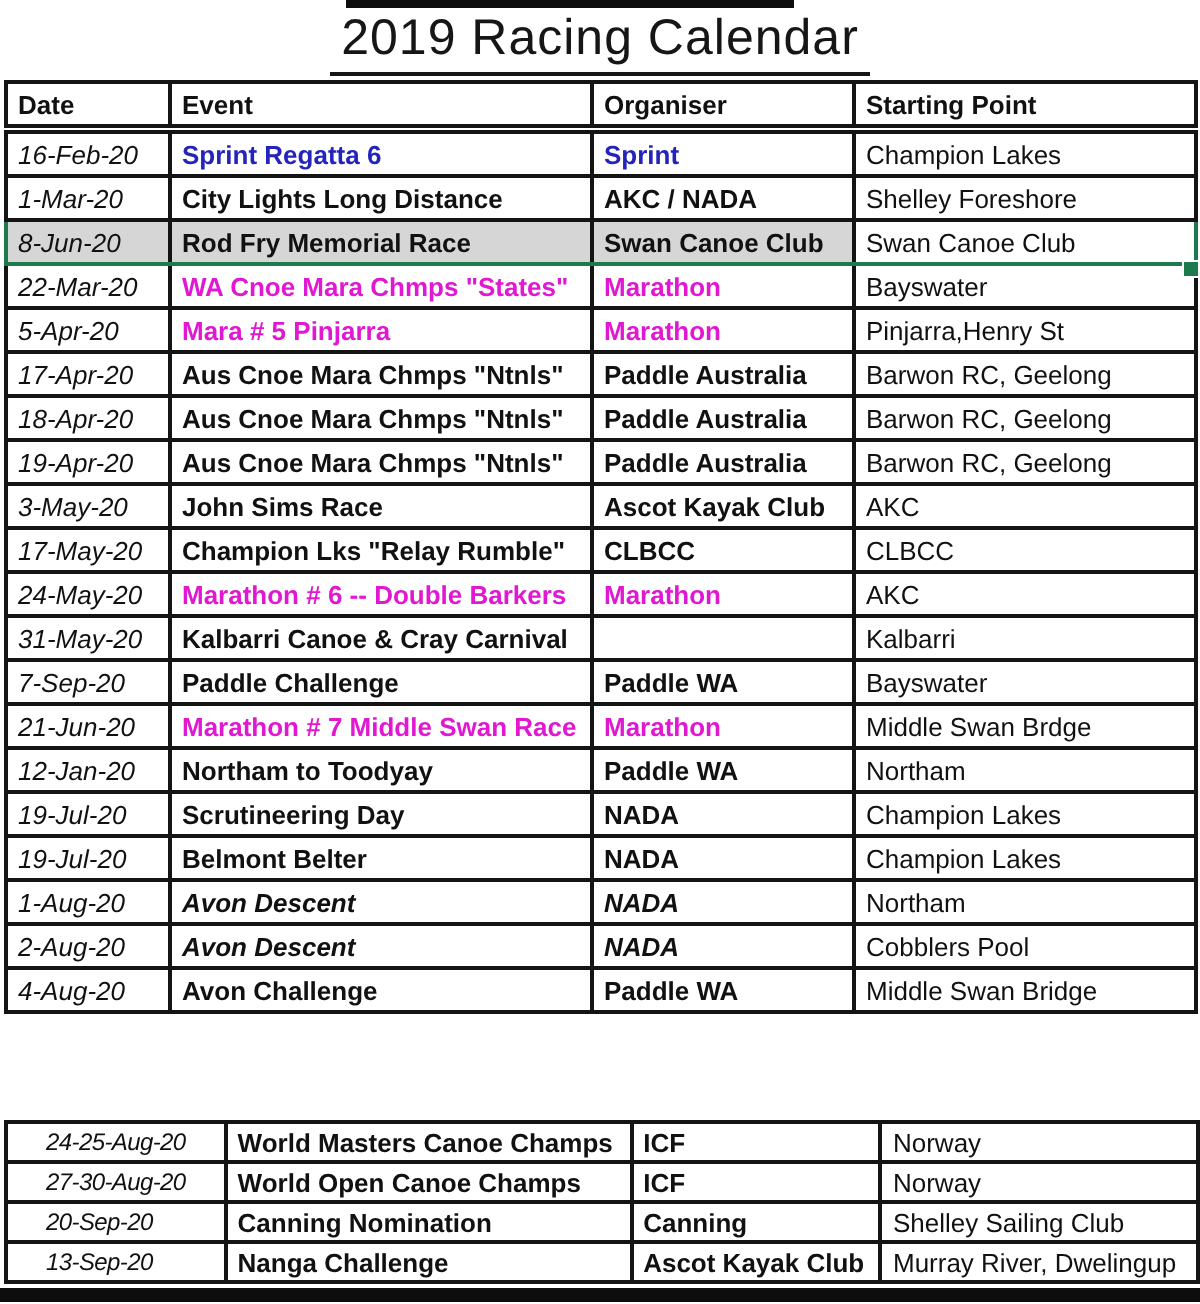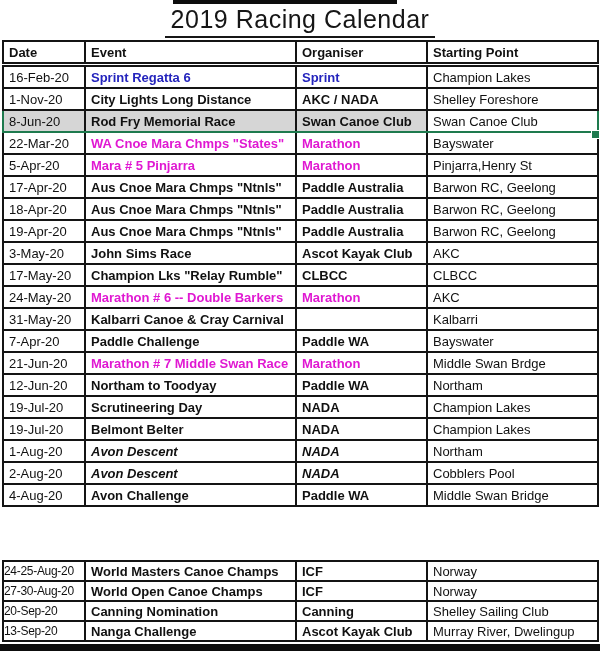--- a/index.html
+++ b/index.html
@@ -27,22 +27,22 @@
   table.cal td, table.cal th{
     border:2px solid var(--grid);
     height:20px;padding:0 5px;
     font-size:13px;white-space:nowrap;overflow:hidden;
     text-align:left;vertical-align:middle;
   }
   table.cal th{font-weight:bold;height:20px;border-bottom:5px double var(--grid);}
   #table1{top:40px;padding-left:47px;}
   #table2{top:560px;}
   #table2 td{height:18px;}
-  td.date{font-weight:400;font-size:13px;}
-  #table2 td.date{padding:0 0;font-size:12px;letter-spacing:-0.3px;margin-left:40px;}
+  td.date{font-weight:400;font-size:13px;font-style:italic;}
+  #table2 td.date{padding:0 19px;font-size:12px;letter-spacing:-0.3px;margin-left:40px;}
   td.event, td.org{font-weight:bold;}
   td.start{font-weight:400;}
   .c-blue{color:var(--blue);}
   .c-magenta{color:var(--magenta);}
   .it{font-style:italic;}
   tr.selected td{
     background:var(--selfill);
     border-top:2px solid var(--green);
     border-bottom:2px solid var(--green);
   }
@@ -77,21 +77,21 @@
     </tr>
   </thead>
   <tbody id="rows1">
       <tr>
         <td class="date">16-Feb-20</td>
         <td class="event c-blue">Sprint Regatta 6</td>
         <td class="org c-blue">Sprint</td>
         <td class="start">Champion Lakes</td>
       </tr>
       <tr>
-        <td class="date">1-Nov-20</td>
+        <td class="date">1-Mar-20</td>
         <td class="event">City Lights Long Distance</td>
         <td class="org">AKC / NADA</td>
         <td class="start">Shelley Foreshore</td>
       </tr>
       <tr class="selected">
         <td class="date">8-Jun-20</td>
         <td class="event">Rod Fry Memorial Race</td>
         <td class="org">Swan Canoe Club</td>
         <td class="start">Swan Canoe Club</td>
       </tr>
@@ -143,33 +143,33 @@
         <td class="org c-magenta">Marathon</td>
         <td class="start">AKC</td>
       </tr>
       <tr>
         <td class="date">31-May-20</td>
         <td class="event">Kalbarri Canoe &amp; Cray Carnival</td>
         <td class="org"></td>
         <td class="start">Kalbarri</td>
       </tr>
       <tr>
-        <td class="date">7-Apr-20</td>
+        <td class="date">7-Sep-20</td>
         <td class="event">Paddle Challenge</td>
         <td class="org">Paddle WA</td>
         <td class="start">Bayswater</td>
       </tr>
       <tr>
         <td class="date">21-Jun-20</td>
         <td class="event c-magenta">Marathon # 7 Middle Swan Race</td>
         <td class="org c-magenta">Marathon</td>
         <td class="start">Middle Swan Brdge</td>
       </tr>
       <tr>
-        <td class="date">12-Jun-20</td>
+        <td class="date">12-Jan-20</td>
         <td class="event">Northam to Toodyay</td>
         <td class="org">Paddle WA</td>
         <td class="start">Northam</td>
       </tr>
       <tr>
         <td class="date">19-Jul-20</td>
         <td class="event">Scrutineering Day</td>
         <td class="org">NADA</td>
         <td class="start">Champion Lakes</td>
       </tr>

